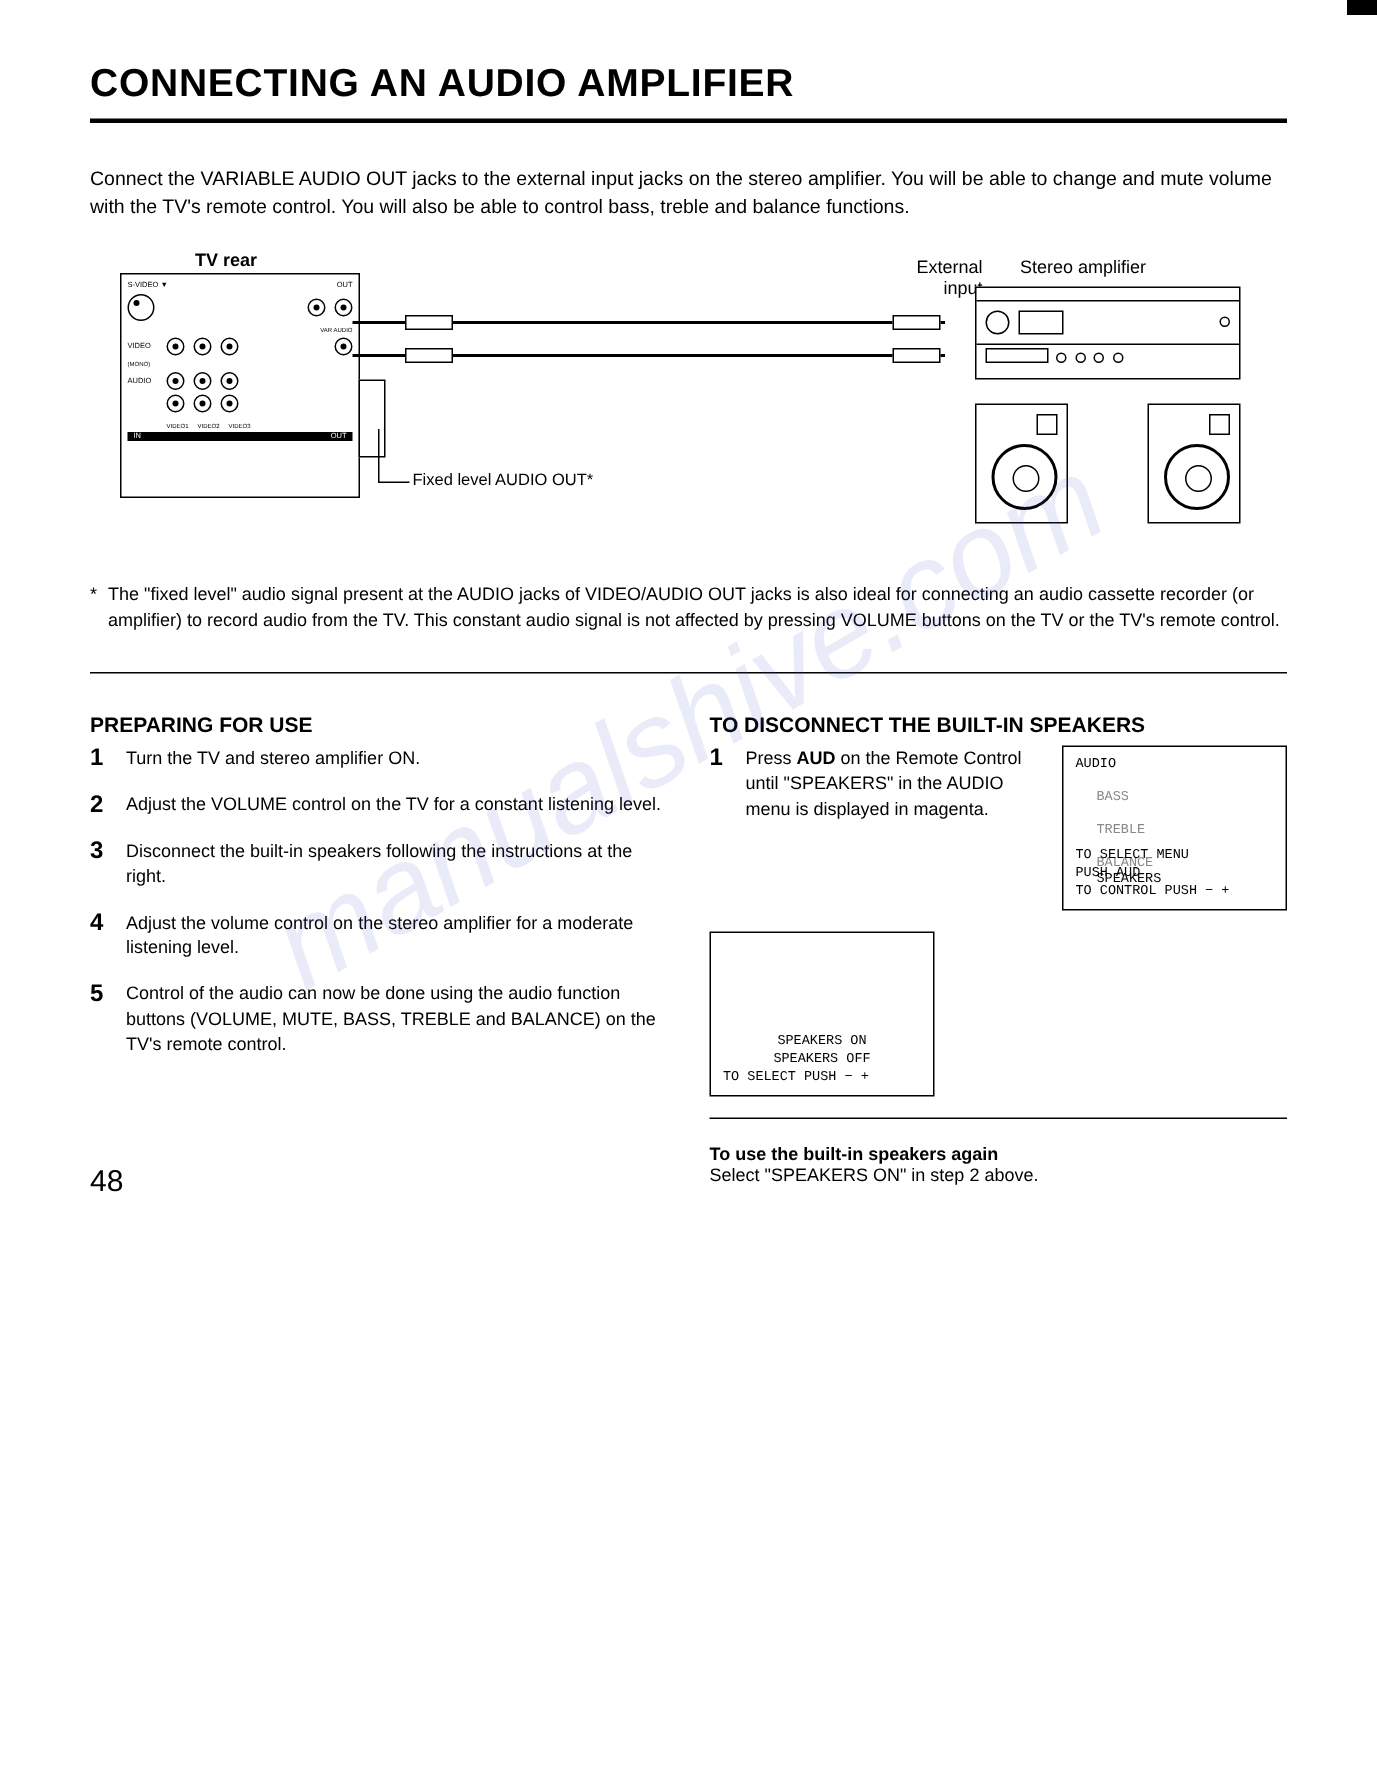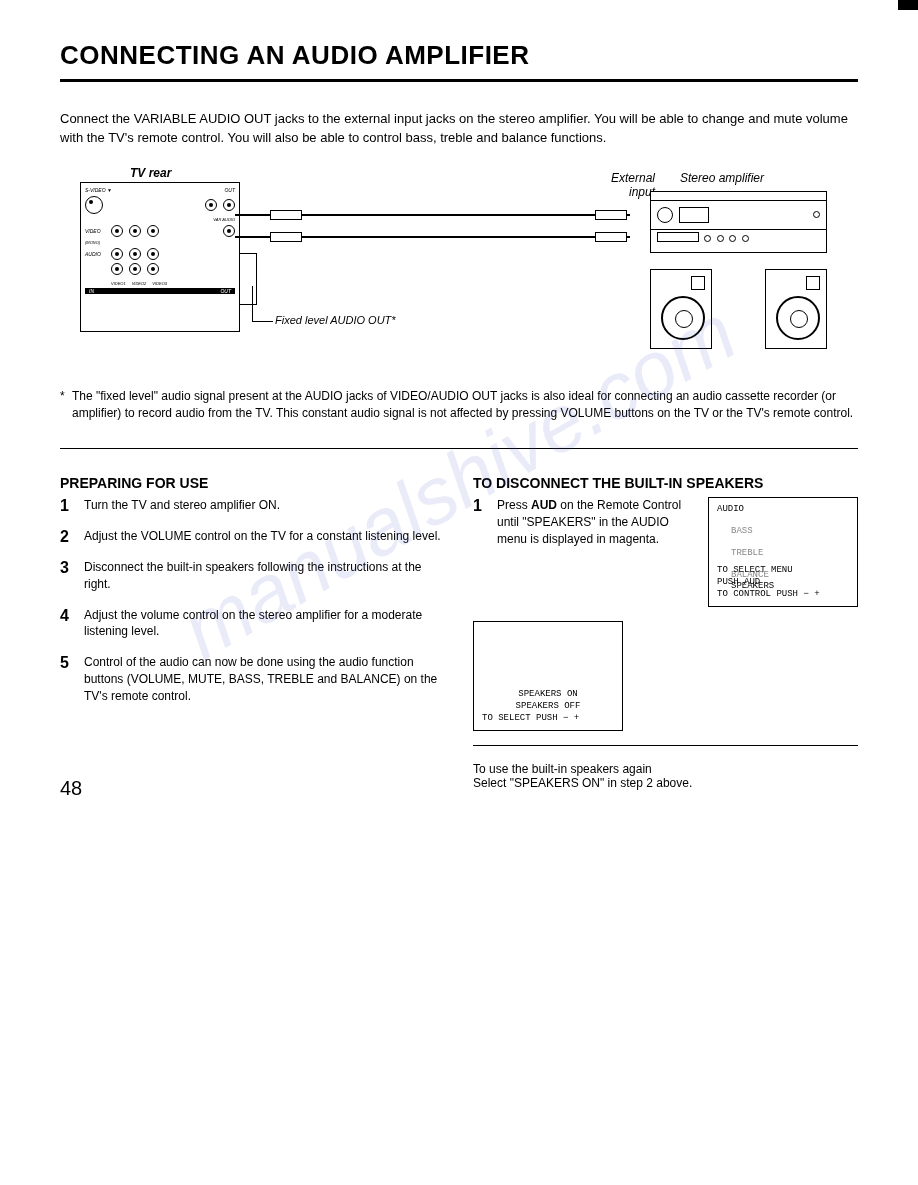--- a/index.html
+++ b/index.html
@@ -33,21 +33,20 @@
     margin: 26px 0;
   }
   .intro {
     font-size: 13px;
     line-height: 1.45;
   }
   .diagram {
     margin: 18px 0 10px 0;
     height: 210px;
     position: relative;
-    font-style: italic;
   }
   .tv-label {
     font-size: 12px;
     font-weight: bold;
     position: absolute;
     left: 70px; top: 0;
   }
   .ext-label {
     font-size: 12px;
     position: absolute;
@@ -270,21 +269,21 @@
     bottom: 6px;
     left: 8px;
     right: 8px;
   }
   .sep-right {
     border-bottom: 1px solid #000;
     margin: 14px 0 16px 0;
   }
   .reuse-head {
     font-size: 12px;
-    font-weight: normal;
+    font-weight: bold;
   }
   .reuse-text {
     font-size: 12px;
   }
   .pagenum {
     position: absolute;
     bottom: 30px;
     left: 60px;
     font-size: 20px;
     font-weight: normal;

